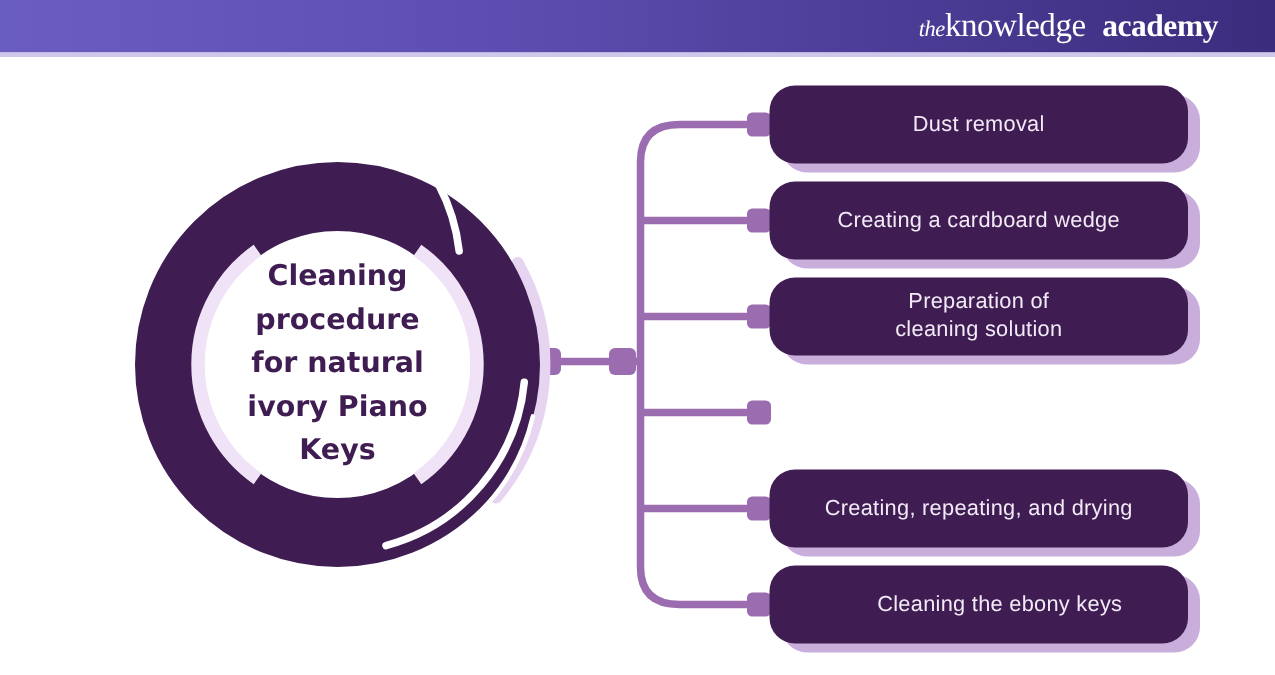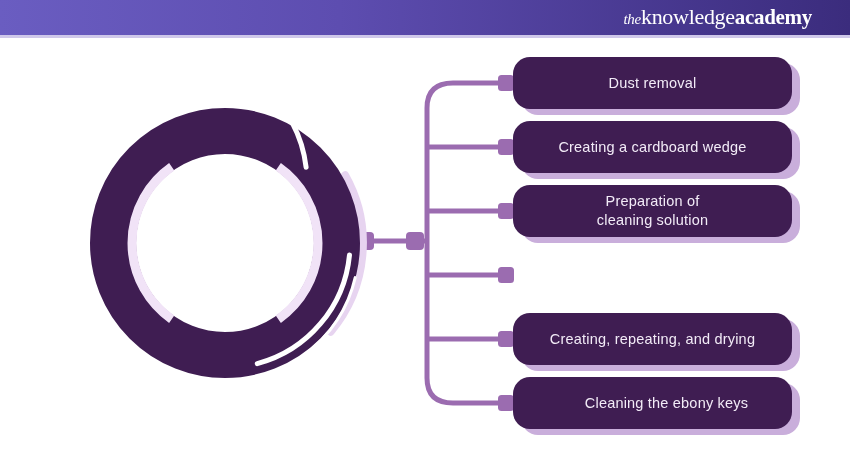--- a/index.html
+++ b/index.html
@@ -20,21 +20,21 @@
   }
   .logo {
     position: absolute; right: 38px; top: 50%;
     transform: translateY(-54%);
     color: #ffffff; white-space: nowrap;
     font-family: "Liberation Serif", serif;
     letter-spacing: -0.3px;
   }
   .logo-the { font-style: italic; font-size: 15px; }
   .logo-knowledge { font-size: 22px; font-weight: 400; font-family: Liberation Serif, serif; }
-  .logo-academy { font-size: 21px; font-weight: 700; }
+  .logo-academy { font-size: 21px; font-weight: 700; margin-left: 11px; }
 
   
   .canvas { position: absolute; top: 38px; left: 0; width: 850px; height: 412px; }
   .diagram-svg { position: absolute; top: 0; left: 0; width: 850px; height: 412px; }
 
   
   .center-title {
     position: absolute; left: 125px; top: 132px;
     width: 200px;
     text-align: center;
@@ -109,20 +109,25 @@
         <circle cx="225" cy="205" r="112" fill="none" stroke="#3F1D52" stroke-width="46"></circle>
         <path d="M 278.3 128.8 A 93 93 0 0 1 278.3 281.2" fill="none" stroke="#F1E3F7" stroke-width="9"></path>
         <path d="M 171.7 281.2 A 93 93 0 0 1 171.7 128.8" fill="none" stroke="#F1E3F7" stroke-width="9"></path>
         <circle cx="225" cy="205" r="87" fill="#ffffff"></circle>
         <path d="M 59.1 157.1 A 99 99 0 0 1 306.1 129.3" fill="none" stroke="#ffffff" stroke-width="5" stroke-linecap="round"></path>
         <path d="M 349.5 216.9 A 125 125 0 0 1 257.3 325.7" fill="none" stroke="#ffffff" stroke-width="5" stroke-linecap="round"></path>
         <path d="M 355.2 239.6 A 132 132 0 0 1 305.3 316.1" fill="none" stroke="#ffffff" stroke-width="3" stroke-linecap="round"></path>
       </g>
     </svg>
 
+    <div class="center-title">Cleaning
+procedure
+for natural
+ivory Piano
+Keys</div>
 
     <div class="node n1">
       <span class="node-label">Dust removal</span>
     </div>
     <div class="node n3">
       <span class="node-label">Preparation of
 cleaning solution</span>
     </div>
     <div class="node n2">
       <span class="node-label">Creating a cardboard wedge</span>

